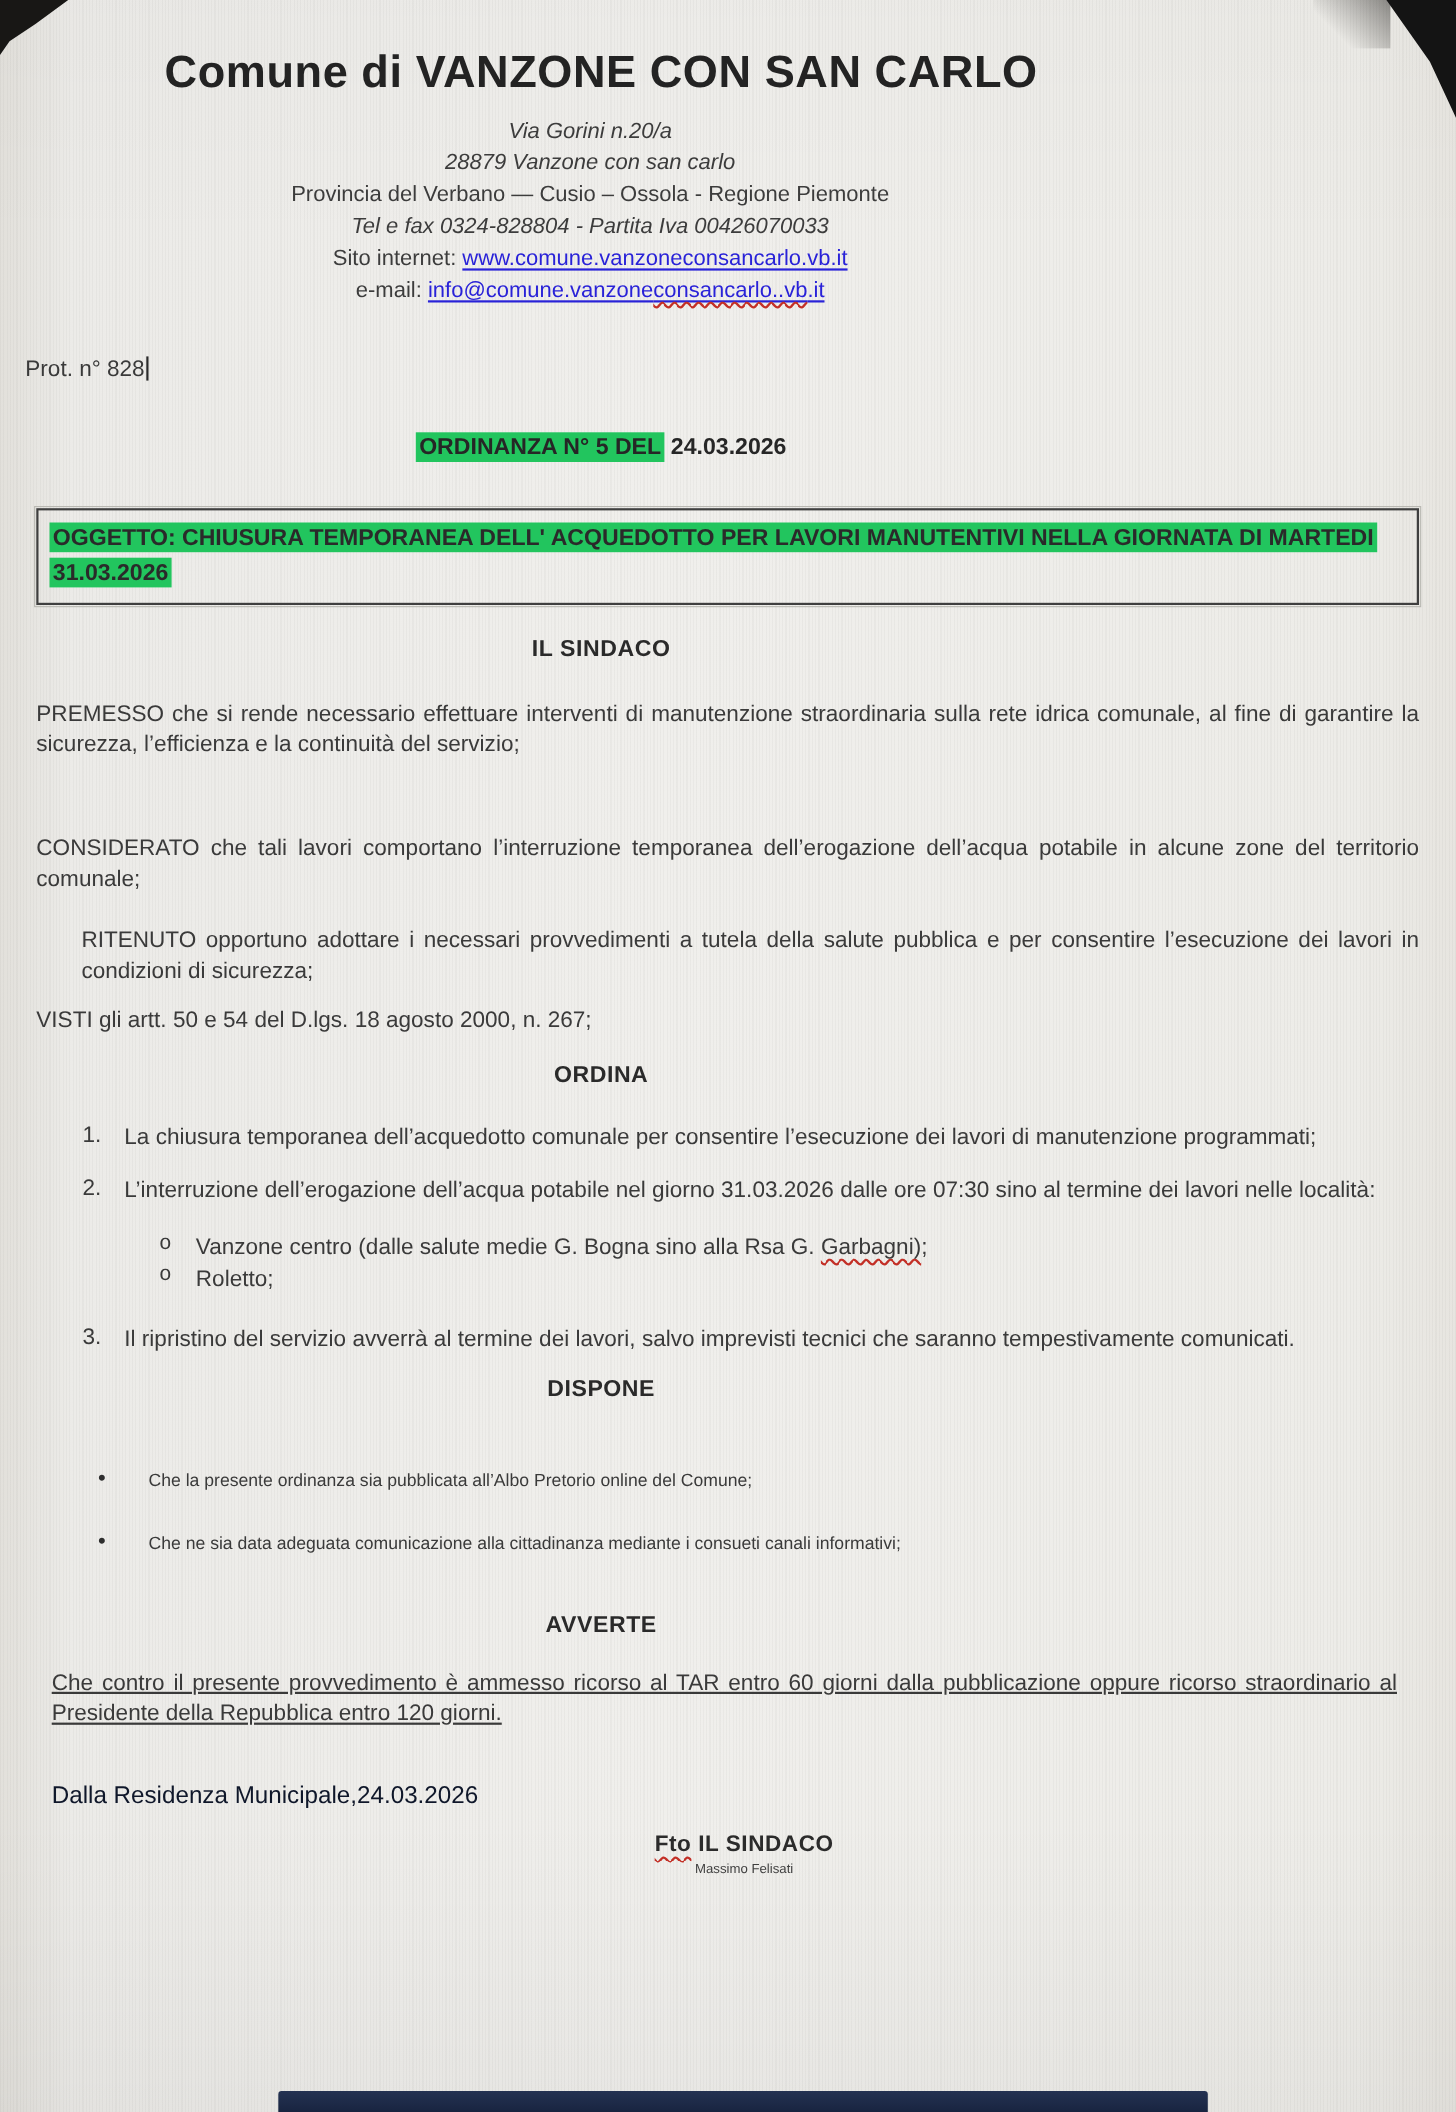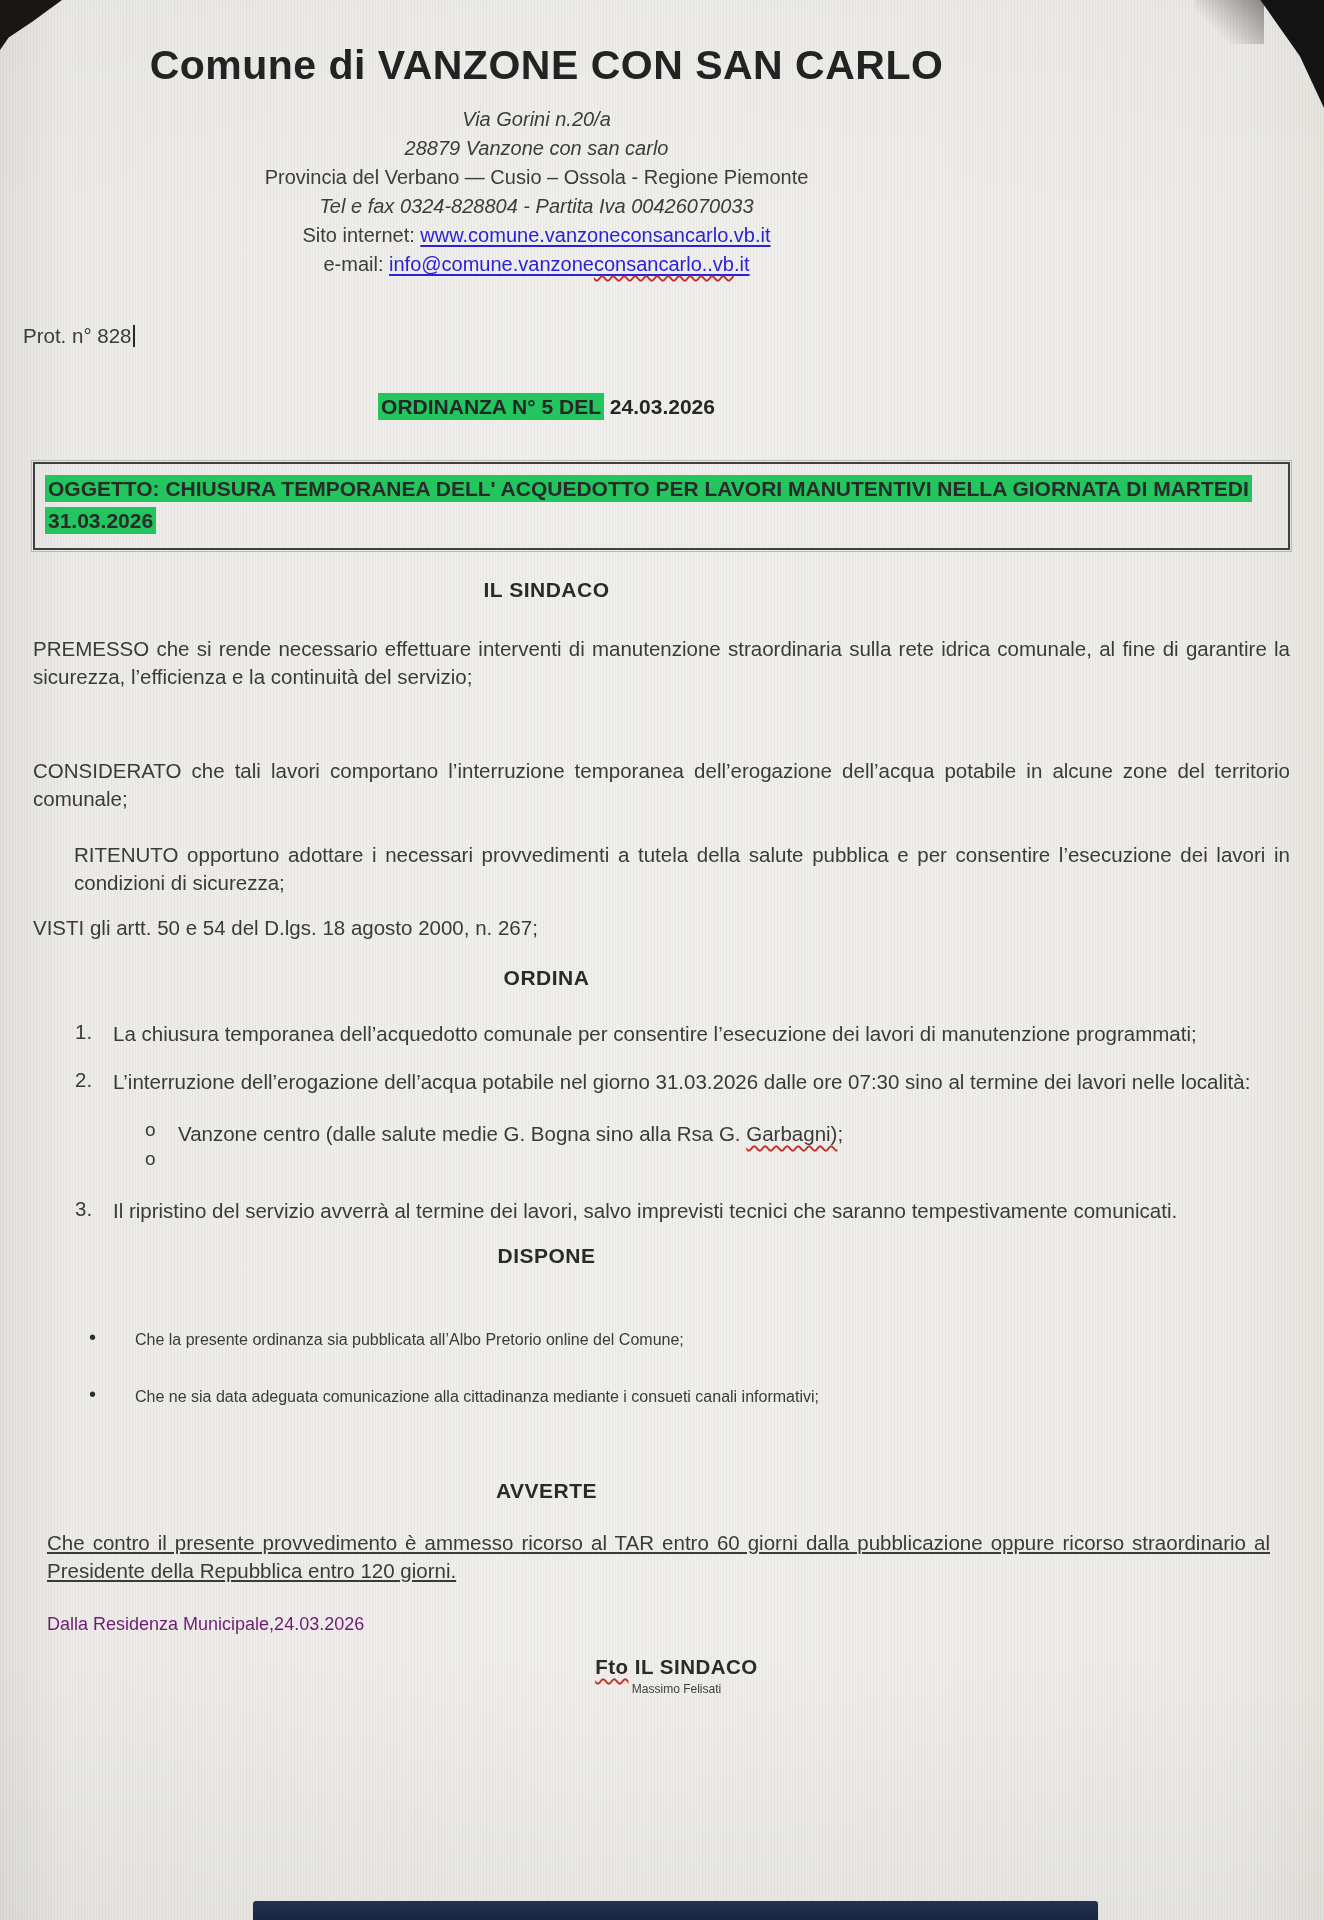--- a/index.html
+++ b/index.html
@@ -69,21 +69,21 @@
     padding:9px 10px 11px 10px;
     font-size:21px;font-weight:bold;line-height:32px;color:#2a2a2a;
   }
   .heading{
     text-align:center;margin:0 230px 0 0;
     font-size:21px;font-weight:bold;color:#2a2a2a;letter-spacing:0.5px;
   }
   .h-sindaco{margin-top:28px;}
   .h-ordina{margin-top:24px;}
   .h-dispone{margin-top:19px;}
-  .h-avverte{margin-top:68px;}
+  .h-avverte{margin-top:48px;}
 
   .para{font-size:20.5px;line-height:28px;text-align:justify;color:#3a3a3a;}
   .p1{margin-top:33px;}
   .p2{margin-top:66px;}
   .p3{margin-top:28px;margin-left:41px;}
   .p4{margin-top:17px;}
 
   .numrow{display:flex;margin-top:0;padding-left:42px;}
   .numrow .marker{width:38px;flex:0 0 38px;font-size:20.5px;color:#3a3a3a;}
   .numrow .txt{flex:1;font-size:20.5px;line-height:28px;text-align:justify;color:#3a3a3a;}
@@ -96,21 +96,21 @@
   .subrow .txt{flex:1;font-size:20.5px;line-height:29px;color:#3a3a3a;}
   .s1{margin-top:23px;}
 
   .bulrow{display:flex;padding-left:56px;}
   .bulrow .marker{width:46px;flex:0 0 46px;font-size:20px;color:#2e2e2e;}
   .bulrow .txt{flex:1;font-size:16px;line-height:28px;color:#3a3a3a;}
   .b1{margin-top:58px;}
   .b2{margin-top:29px;}
 
   .avverte-text{margin-top:26px;padding:0 20px 0 14px;text-decoration:underline;}
-  .place-date{margin-top:29px;padding-left:14px;font-size:18px;color:#701a75;}
+  .place-date{margin-top:47px;padding-left:14px;font-size:22px;color:#0f172a;}
 
   .signature{text-align:center;margin:20px 0 0 30px;font-size:20.5px;color:#333;}
   .signature .role{font-weight:bold;color:#2b2b2b;letter-spacing:0.5px;}
   .signature .name{margin-top:3px;font-size:12px;color:#3f3f3f;}
 </style>
 </head>
 <body>
 
 <div class="corner-tl"></div>
 <div class="corner-tr-shade"></div>
@@ -155,20 +155,21 @@
     <span class="marker">2.</span>
     <div class="txt">L’interruzione dell’erogazione dell’acqua potabile nel giorno 31.03.2026 dalle ore 07:30 sino al termine dei lavori nelle località:</div>
   </div>
 
   <div class="subrow s1">
     <span class="marker">o</span>
     <div class="txt"><span>Vanzone centro (dalle salute medie G. Bogna sino alla Rsa G. </span><span class="squiggle">Garbagni)</span><span>;</span></div>
   </div>
   <div class="subrow">
     <span class="marker">o</span>
+    <div class="txt">Roletto;</div>
   </div>
 
   <div class="numrow n3">
     <span class="marker">3.</span>
     <div class="txt">Il ripristino del servizio avverrà al termine dei lavori, salvo imprevisti tecnici che saranno tempestivamente comunicati.</div>
   </div>
 
   <div class="heading h-dispone">DISPONE</div>
 
   <div class="bulrow b1">

